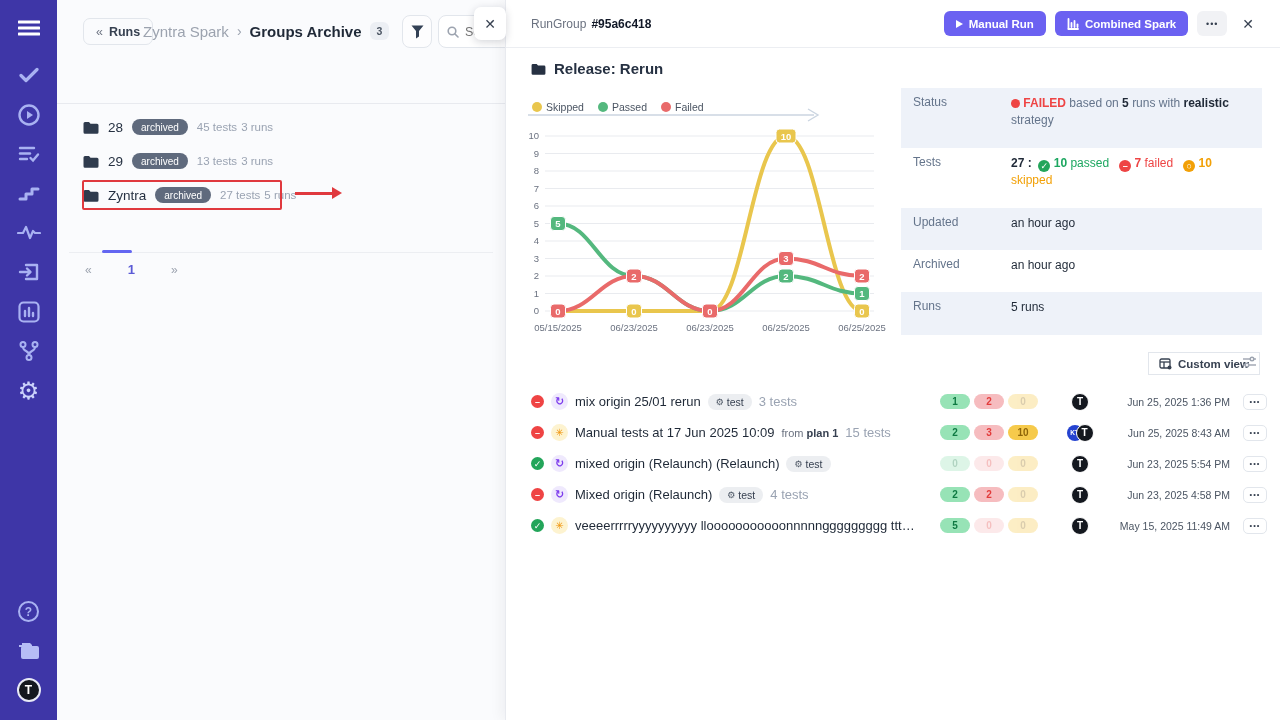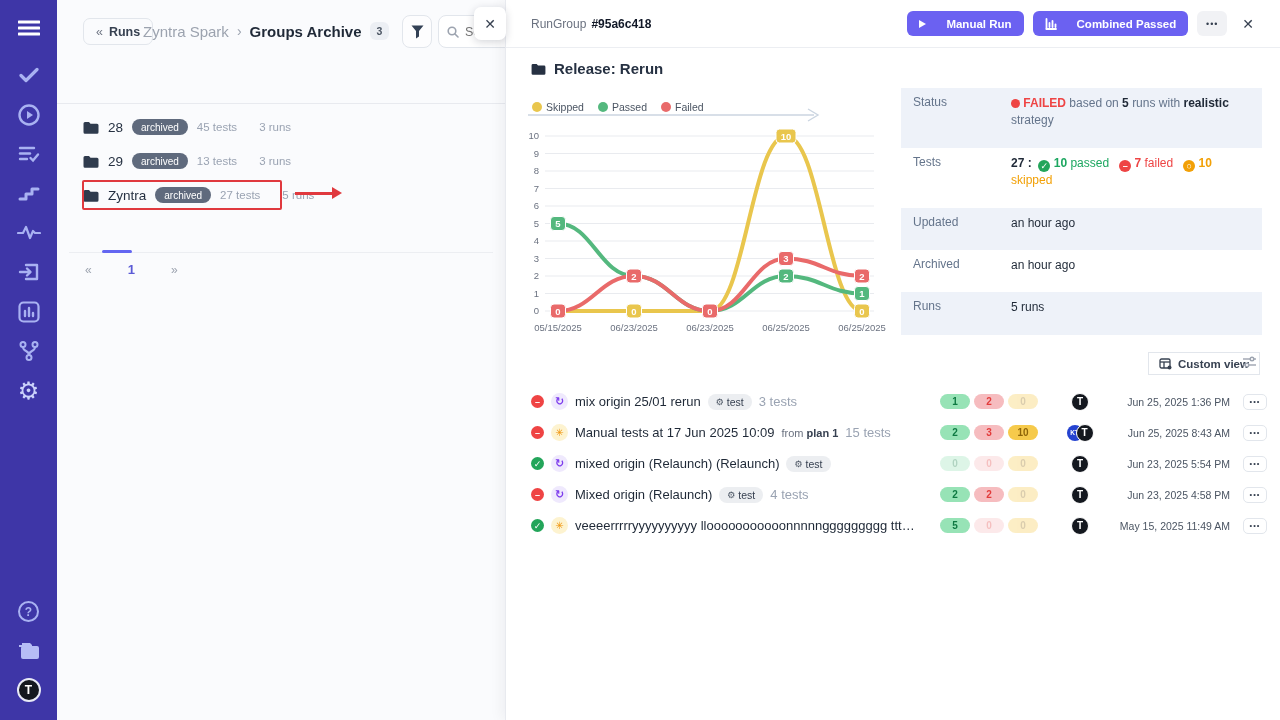--- a/index.html
+++ b/index.html
@@ -32,21 +32,21 @@
   .search-box { position:absolute; left:381px; top:15px; width:90px; height:33px; background:#fff;
     border:1px solid #e2e6ec; border-radius:8px; display:flex; align-items:center; padding:0 8px; gap:6px; overflow:hidden; }
   .search-box input { border:none; outline:none; width:48px; font-size:12.5px; color:#6b7280; background:transparent; }
   .float-close { position:absolute; left:417px; top:7px; width:32px; height:33px; background:#fff; border-radius:7px;
     box-shadow:0 2px 8px rgba(15,23,42,.18); display:flex; align-items:center; justify-content:center;
     font-size:14px; color:#374151; cursor:pointer; z-index:5; }
 
   .group-row { position:absolute; left:26px; display:flex; align-items:center; gap:9px; height:30px; cursor:pointer; }
   .group-name { font-size:13.5px; font-weight:500; color:#263142; }
   .group-badge { background:#5f6a7d; color:#fff; font-size:10px; border-radius:9px; padding:2.5px 9px; }
-  .group-meta { font-size:11.5px; color:#9aa3b2; display:flex; gap:22px;align-items:center; }
+  .group-meta { font-size:11.5px; color:#9aa3b2; display:flex; gap:4px;align-items:center; }
 
   .annot-box { position:absolute; left:25px; top:180px; width:200px; height:30px;
     border:2px solid #e0393e; border-radius:2px; pointer-events:none; z-index:6; }
   .annot-arrow { position:absolute; left:238px; top:192px; width:38px; height:3px; background:#e0393e; pointer-events:none; }
   .annot-arrow:after { content:""; position:absolute; right:-9px; top:-5px; border-left:10px solid #e0393e;
     border-top:6.5px solid transparent; border-bottom:6.5px solid transparent; }
 
   .pg-divider { position:absolute; left:12px; top:252px; width:424px; height:1px; background:#eceef2; }
   .pg-active-bar { position:absolute; left:45px; top:250px; width:30px; height:3px; background:#6366f1; border-radius:2px; }
   .pagination { position:absolute; left:22px; top:260px; display:flex; gap:24px; align-items:center; }
@@ -55,21 +55,21 @@
 
   
   .right-panel { position:absolute; left:505px; top:0; width:775px; height:720px; background:#fff;
     border-left:1px solid #e8eaef; box-shadow:-4px 0 12px rgba(15,23,42,.05); }
   .rp-header { position:absolute; left:0; top:0; width:100%; height:48px; border-bottom:1px solid #eceef2;
     display:flex; align-items:center; padding:0 20px 0 25px; }
   .rp-id-label { font-size:12px; color:#6b7280; }
   .rp-id { font-size:12px; font-weight:bold; color:#111827; margin-left:5px; }
   .rp-actions { margin-left:auto; display:flex; align-items:center; gap:9px; }
   .btn-primary { height:25px; background:#6b61f1; color:#fff; border:none; border-radius:6px;
-    font-size:11.5px; font-weight:bold; display:flex; align-items:center; gap:20px; padding:0 12px; cursor:pointer; }
+    font-size:11.5px; font-weight:bold; display:flex; align-items:center; gap:6px; padding:0 12px; cursor:pointer; }
   .play-tri { width:0; height:0; border-left:7px solid #fff; border-top:4.5px solid transparent; border-bottom:4.5px solid transparent; }
   .btn-dots { width:30px; height:25px; background:#f1f2f5; border:none; border-radius:6px; font-size:9px;
     letter-spacing:1px; color:#374151; cursor:pointer; }
   .rp-close { font-size:14px; color:#374151; cursor:pointer; padding:4px 6px; }
 
   .rp-title { position:absolute; left:25px; top:60px; display:flex; align-items:center; gap:8px;
     font-size:15px; font-weight:bold; color:#263142; }
 
   
   .chart-wrap { position:absolute; left:12px; top:96px; width:388px; height:250px; }
@@ -314,21 +314,21 @@
       <button class="btn-primary">
         <svg width="12" height="12" viewBox="0 0 12 12">
             <g stroke="#fff" stroke-width="1.8" stroke-linecap="round">
               <line x1="1.5" y1="1" x2="1.5" y2="11"></line>
               <line x1="1.5" y1="11" x2="11" y2="11"></line>
               <line x1="4.5" y1="9" x2="4.5" y2="5"></line>
               <line x1="7.5" y1="9" x2="7.5" y2="3"></line>
               <line x1="10.5" y1="9" x2="10.5" y2="6.5"></line>
             </g>
           </svg>
-        <span>Combined Passed</span>
+        <span>Combined Spark</span>
       </button>
       <button class="btn-dots"><span>•••</span></button>
       <span class="rp-close"><span>✕</span></span>
     </div>
   </div>
 
   <div class="rp-title">
     <svg width="15" height="12" viewBox="0 0 16 13">
         <path d="M0.5 2.5 a1.5 1.5 0 0 1 1.5-1.5 h4 l1.5 1.8 h6.5 a1.5 1.5 0 0 1 1.5 1.5 v7 a1.5 1.5 0 0 1-1.5 1.5 h-12 a1.5 1.5 0 0 1-1.5-1.5 z" fill="#263142"></path>
       </svg>

